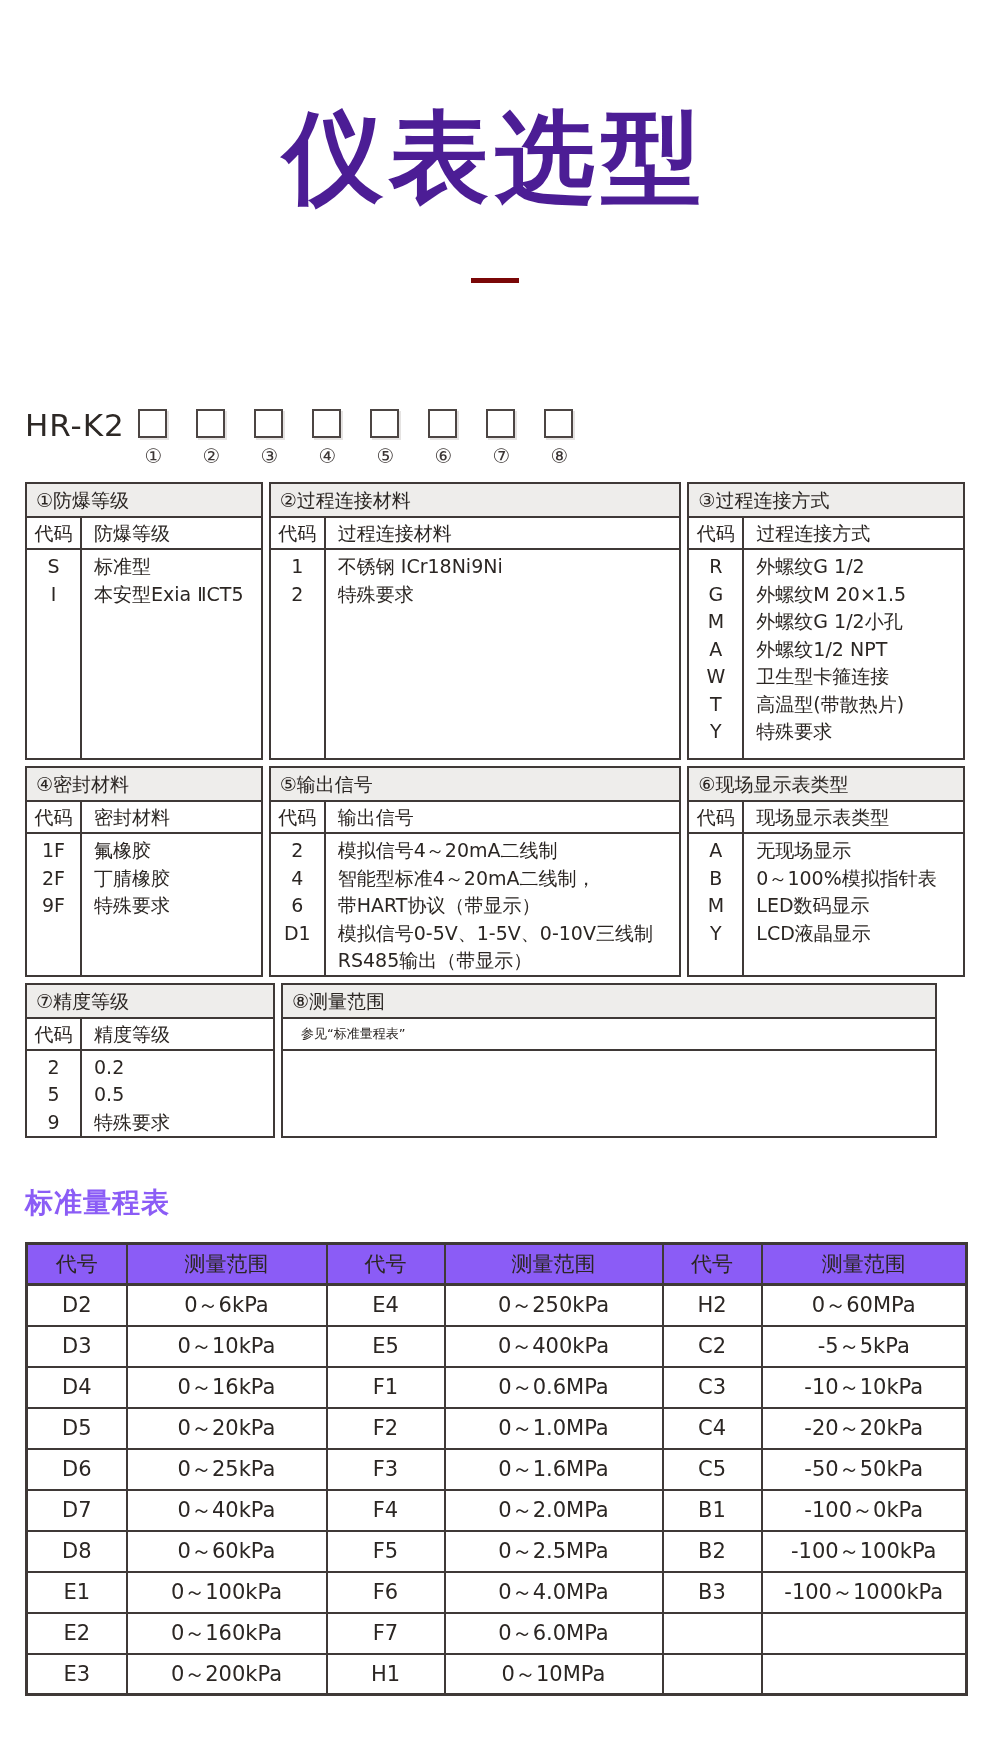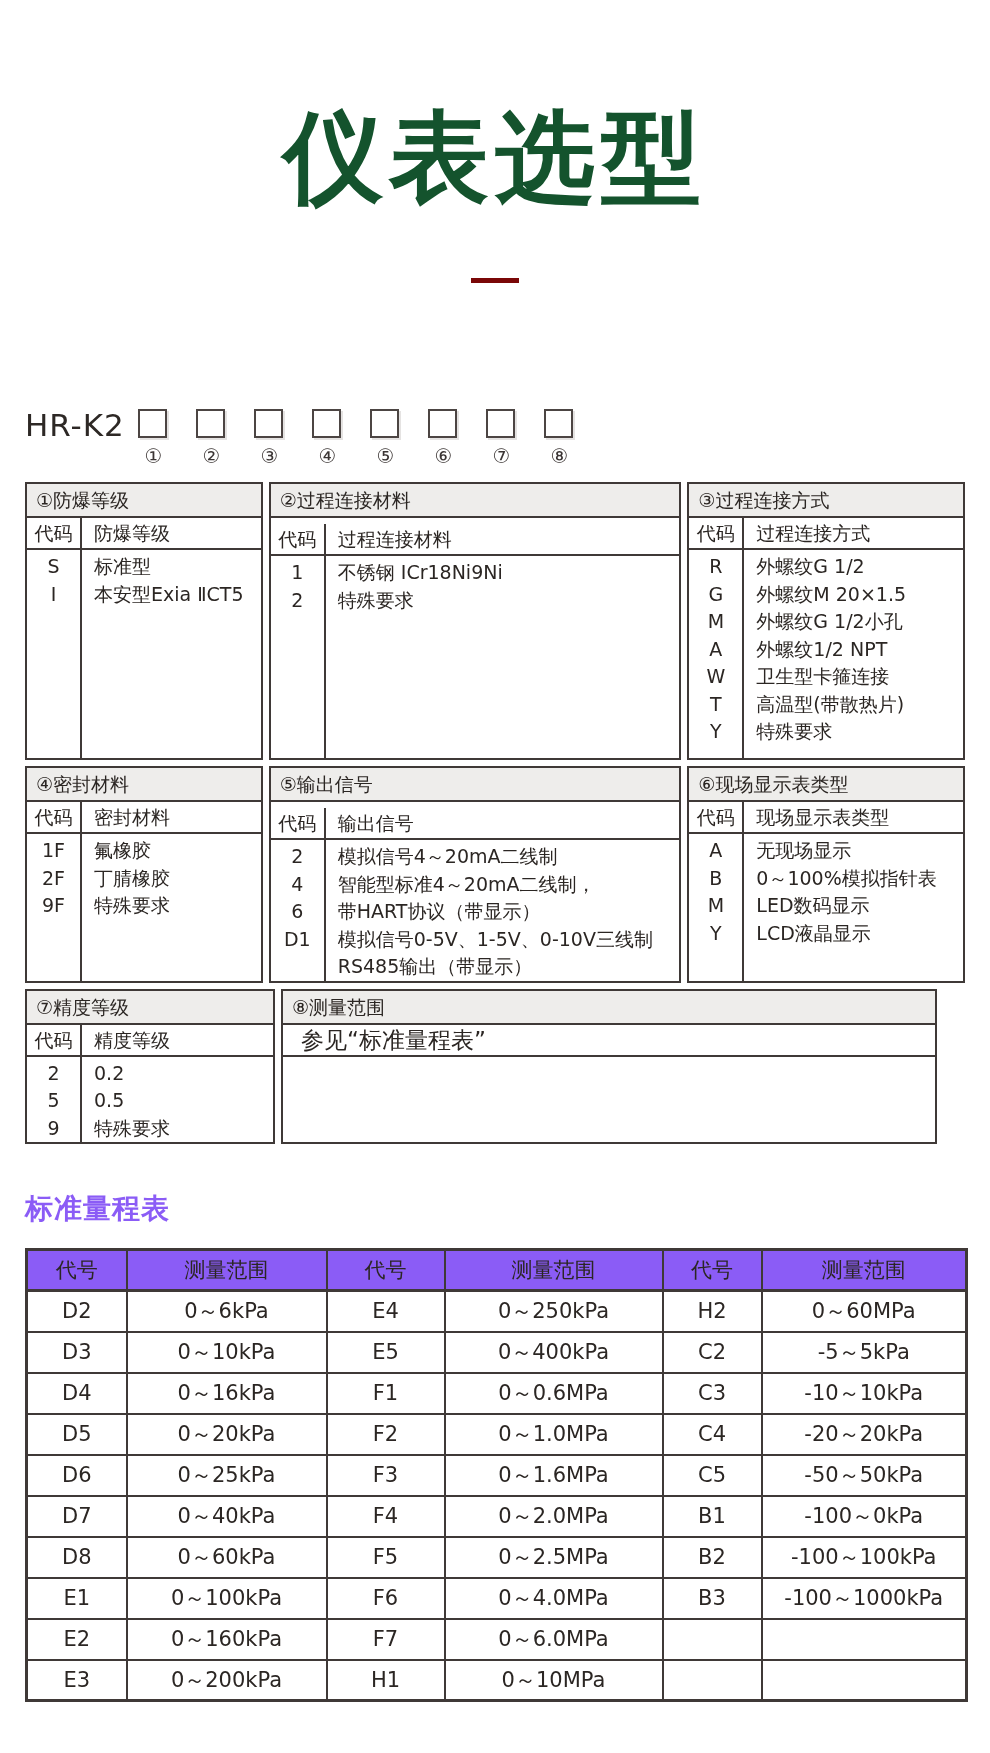--- a/index.html
+++ b/index.html
@@ -5,57 +5,57 @@
   * { box-sizing: border-box; }
   html, body { margin: 0; padding: 0; }
   body {
     width: 990px; min-height: 1753px; background: #ffffff;
     color: #2b2623; font-family: "DejaVu Sans", "Liberation Sans", sans-serif;
   }
   
   .page-title {
     padding-top: 104px; text-align: center;
     font-size: 100px; line-height: 1.08; font-weight: 900;
-    color: #14532d; letter-spacing: 6px;
+    color: #4c1d95; letter-spacing: 6px;
   }
   .title-dash { width: 48px; height: 5px; background: #7a0707; margin: 66px auto 0 auto; }
 
   
   .model-row { display: flex; align-items: flex-start; margin: 126px 0 0 25px; }
   .model-prefix { font-size: 31px; line-height: 33px; letter-spacing: 1px; color: #2d2825; margin-right: 13px; white-space: nowrap; }
   .model-slot { width: 31px; margin-right: 27px; }
   .model-box { width: 29px; height: 29px; border: 2px solid #4c4543; background: #fff; box-shadow: 2px 2px 0 rgba(70,58,52,0.14); }
   .model-num { margin-top: 6px; text-align: center; font-size: 20px; color: #3b3534; }
 
   
   .spec-area { margin: 14px 0 0 25px; width: 940px; }
   .spec-group { display: flex; align-items: stretch; gap: 6px; margin-bottom: 6px; border-radius: 19px; }
   .g0 { min-height: 278px; }
   .g1 { min-height: 205px; }
   .g2 { min-height: 150px; }
   .sec-0-0, .sec-1-0, .sec-2-0 { width: 250px; }
-  .sec-0-1, .sec-1-1 { width: 434px; gap: 6px; }
+  .sec-0-1, .sec-1-1 { width: 434px; }
   .sec-0-2, .sec-1-2 { width: 292px; }
   .sec-2-1 { width: 656px; }
   .spec-section { border: 2px solid #3f3937; display: flex; flex-direction: column; background: #fff; }
   .spec-title {
     background: #eeedeb; border-bottom: 2px solid #3f3937;
     font-size: 19px; line-height: 32px; padding-left: 9px; white-space: nowrap;
   }
   .spec-body { flex: 1; display: flex; }
   .code-col { width: 55px; flex-shrink: 0; border-right: 2px solid #3f3937; display: flex; flex-direction: column; }
   .val-col { flex: 1; display: flex; flex-direction: column; overflow: hidden; }
   .col-head { font-size: 19px; line-height: 30px; border-bottom: 2px solid #3f3937; text-align: center; white-space: nowrap; }
   .val-head { text-align: left; padding-left: 12px; }
   .cell { font-size: 19px; line-height: 27.5px; white-space: nowrap; }
   .code-cell { text-align: center; }
   .val-cell { padding-left: 12px; }
   .code-col .cell:nth-child(2), .val-col .cell:nth-child(2) { margin-top: 3px; }
   .note-body { flex-direction: column; }
-  .note-cell { font-size: 23px; line-height: 30px; border-bottom: 2px solid #3f3937; padding-left: 18px; }
+  .note-cell { font-size: 13px; line-height: 30px; border-bottom: 2px solid #3f3937; padding-left: 18px; }
   .note-filler { flex: 1; }
 
   
   .range-title { margin: 46px 8px 0 25px; font-size: 28px; font-weight: 700; color: #8b5cf6; letter-spacing: 1px; }
   .range-table {
     margin: 20px 0 0 25px; width: 940px; border-collapse: collapse;
     table-layout: fixed; border: 3px solid #3f3937; font-size: 21px;
   }
   .range-table th, .range-table td {
     border: 2px solid #3f3937; text-align: center; padding: 0;

